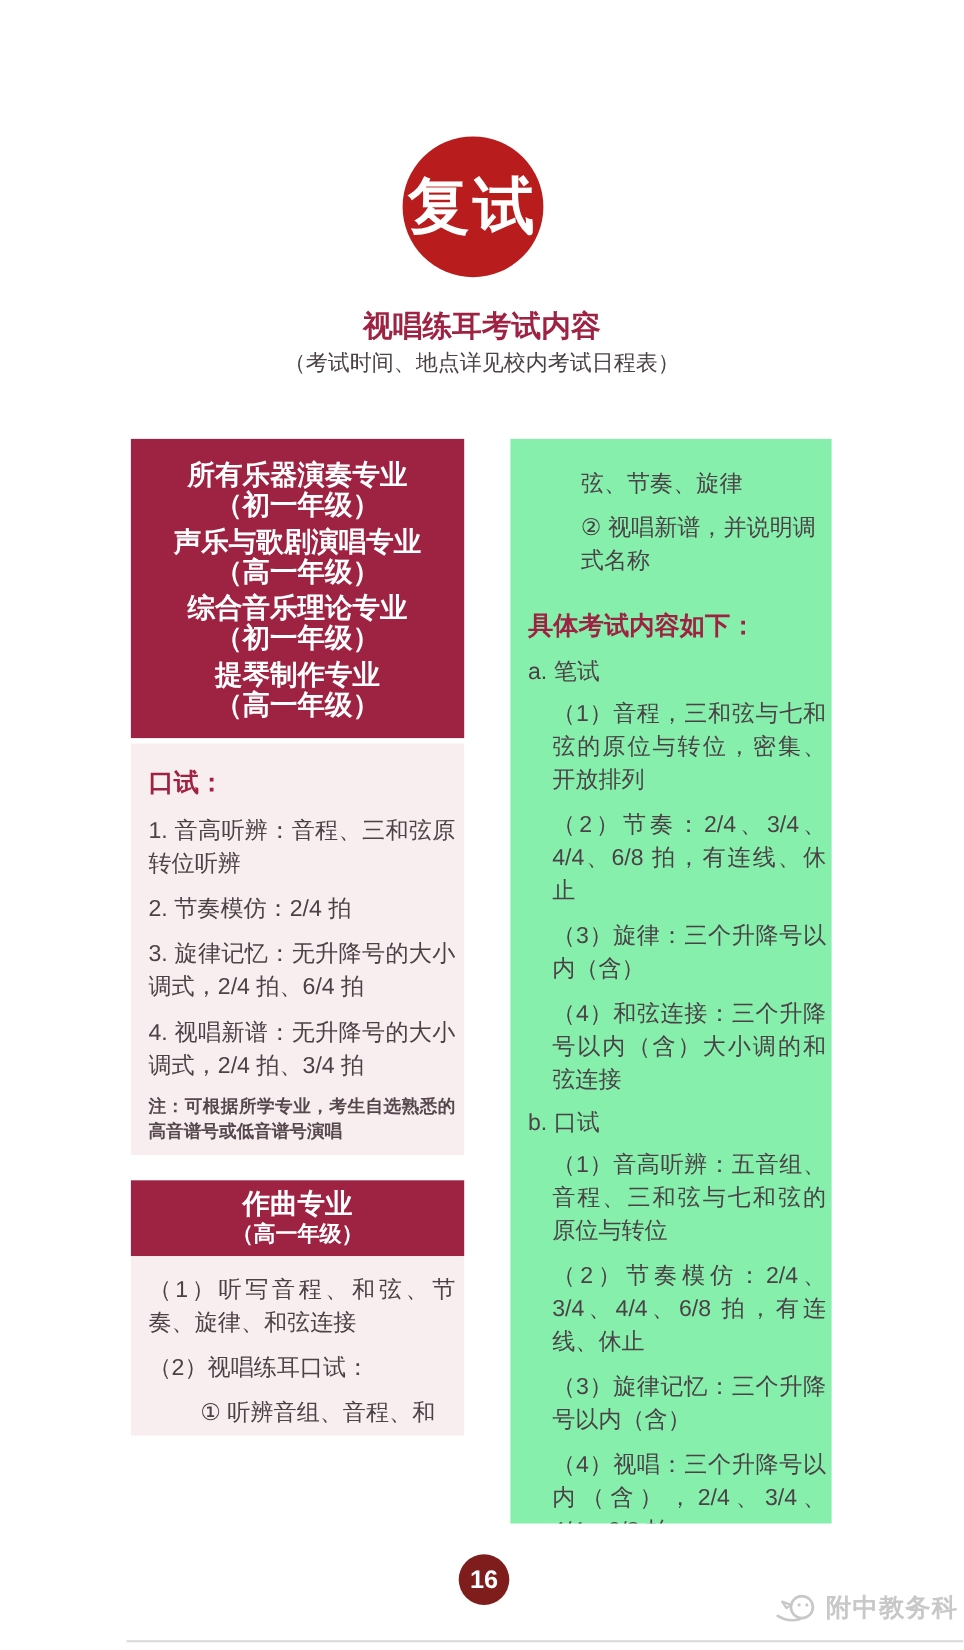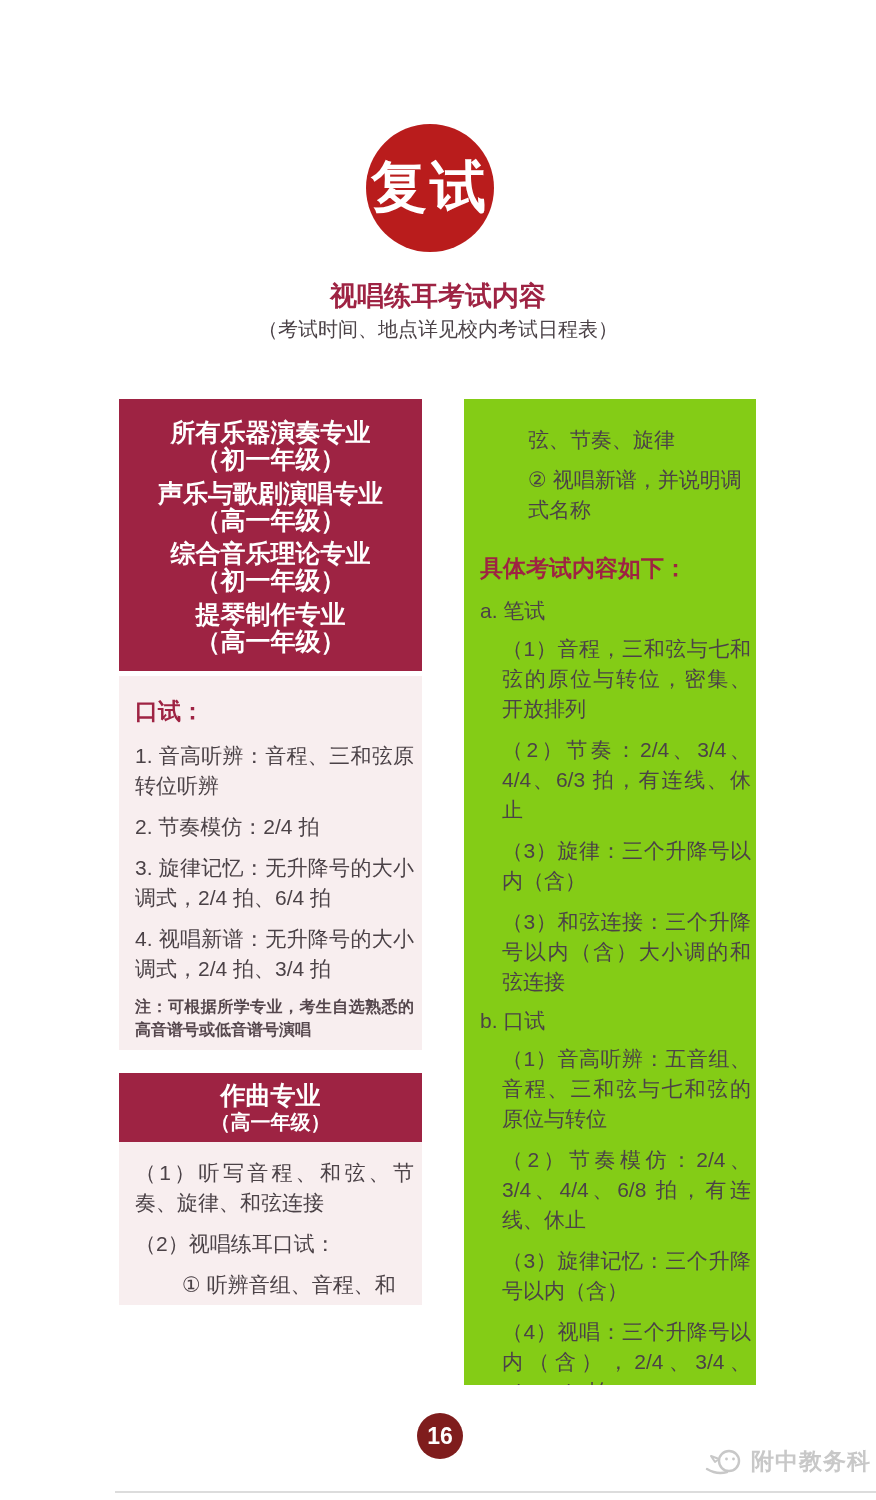--- a/index.html
+++ b/index.html
@@ -29,21 +29,21 @@
   .page-subtitle {
     position: absolute; top: 316px; left: 0; width: 876px;
     margin: 0; text-align: center;
     color: #4b4247; font-size: 20px; font-weight: 500;
   }
 
   
   .col-left { position: absolute; left: 119px; top: 399px; width: 303px; }
   .col-right {
     position: absolute; left: 464px; top: 399px; width: 292px; height: 986px;
-    background: #84cc16; box-sizing: border-box;
+    background: #86efac; box-sizing: border-box;
     padding: 26px 5px 0 10px; overflow: hidden;
   }
 
   
   .programs-box {
     height: 272px; background: #9e2343; color: #ffffff;
     display: flex; flex-direction: column; justify-content: space-evenly;
     text-align: center; box-sizing: border-box; padding: 12px 0;
     margin-bottom: 5px;
   }
@@ -152,23 +152,23 @@
   </div>
 
   <div class="col-right">
     <p class="cont-line">弦、节奏、旋律</p>
     <p class="cont-line">② 视唱新谱，并说明调式名称</p>
 
     <h3 class="right-heading">具体考试内容如下：</h3>
 
     <p class="sec-label">a. 笔试</p>
     <p class="exam-item">（1）音程，三和弦与七和弦的原位与转位，密集、开放排列</p>
-    <p class="exam-item">（2）节奏：2/4、3/4、4/4、6/3 拍，有连线、休止</p>
+    <p class="exam-item">（2）节奏：2/4、3/4、4/4、6/8 拍，有连线、休止</p>
     <p class="exam-item">（3）旋律：三个升降号以内（含）</p>
-    <p class="exam-item">（3）和弦连接：三个升降号以内（含）大小调的和弦连接</p>
+    <p class="exam-item">（4）和弦连接：三个升降号以内（含）大小调的和弦连接</p>
 
     <p class="sec-label">b. 口试</p>
     <p class="exam-item">（1）音高听辨：五音组、音程、三和弦与七和弦的原位与转位</p>
     <p class="exam-item">（2）节奏模仿：2/4、3/4、4/4、6/8 拍，有连线、休止</p>
     <p class="exam-item">（3）旋律记忆：三个升降号以内（含）</p>
     <p class="exam-item">（4）视唱：三个升降号以内（含），2/4、3/4、4/4、6/8 拍</p>
   </div>
 
   <div class="page-num-badge">
     <span>16</span>

